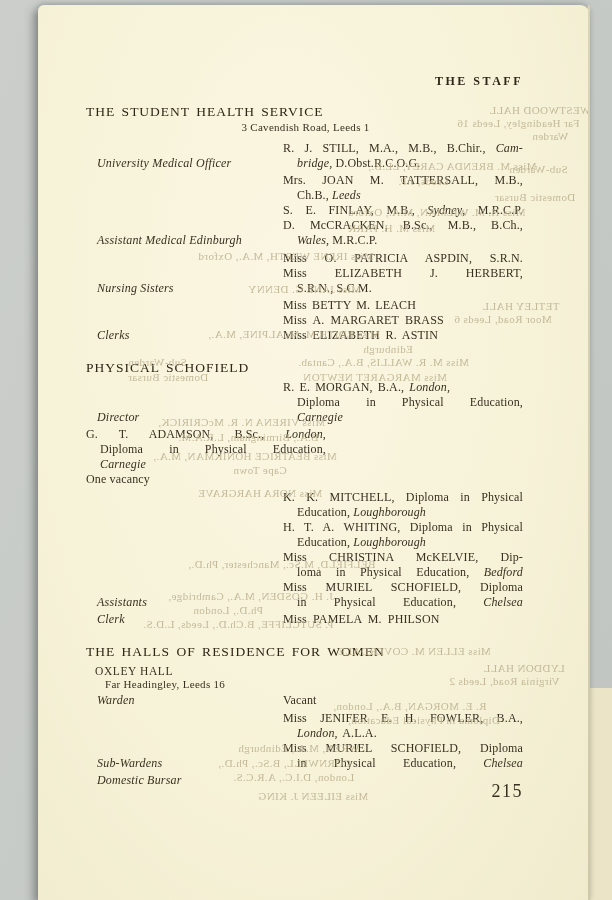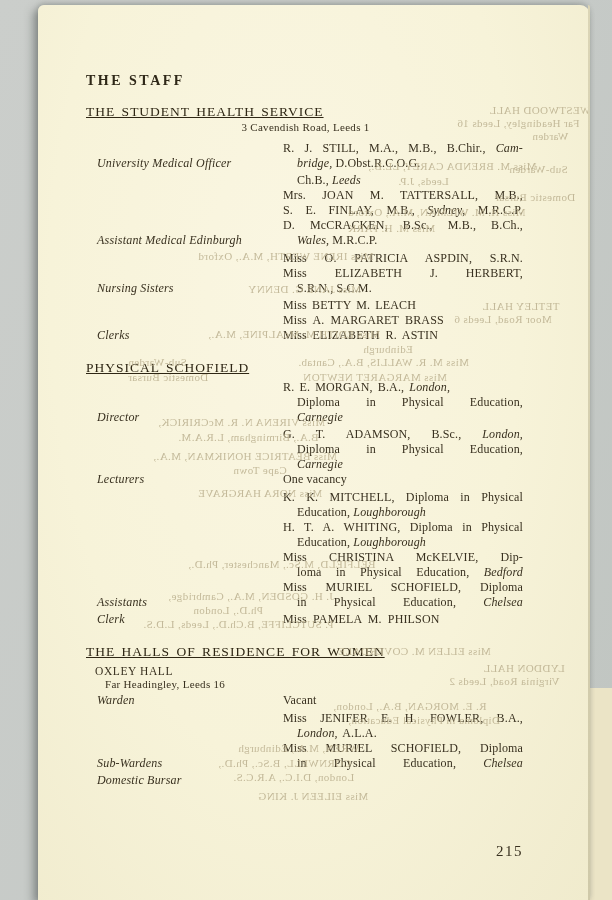--- a/index.html
+++ b/index.html
@@ -29,47 +29,47 @@
   
   .bleedlayer{position:absolute;left:-38px;top:-5px;width:612px;height:900px;pointer-events:none;}
   .bleed{
     position:absolute;transform:scaleX(-1);
     color:#bbb08f;font-size:11px;line-height:12px;white-space:nowrap;
     letter-spacing:.4px;filter:blur(.4px);opacity:.85;
   }
   
   .content{position:absolute;left:48px;top:0;width:437px;padding-top:70px;color:#38301f;}
   .runhead{
-    text-align:left;font-weight:bold;font-size:14px;line-height:12px;
+    text-align:right;font-weight:bold;font-size:12px;line-height:12px;
     letter-spacing:2.5px;color:#2f2818;
   }
   .sec-title{
     font-size:13.5px;line-height:16px;letter-spacing:1px;word-spacing:2px;
-    color:#2e2614;margin-top:16.5px;text-decoration:underline;
+    color:#2e2614;margin-top:16.5px;
   }
   .sec-subtitle{font-size:11px;line-height:13px;margin:1px 0 0 2px;letter-spacing:.3px;text-align:center;}
   .hall-name{font-size:11.5px;line-height:14px;margin:4px 0 0 9px;letter-spacing:.6px;}
   .hall-address{font-size:11px;line-height:13px;margin:0 0 0 19px;letter-spacing:.3px;}
   .sec-title + .rows{margin-top:4px;}
   .sec-subtitle + .rows{margin-top:7px;}
   .hall-address + .rows{margin-top:2.5px;}
   .row{display:flex;align-items:flex-end;margin-top:2.5px;}
   .rows > .row:first-child{margin-top:0;}
   .label{
     font-style:italic;width:186px;min-width:186px;margin-left:11px;
     font-size:12px;line-height:15px;letter-spacing:.2px;
   }
   .val{width:240px;font-size:12px;line-height:15px;letter-spacing:.15px;}
   .line{white-space:normal;}
   .line.ind{padding-left:14px;}
   .line.just{text-align:justify;text-align-last:justify;}
   .it{font-style:italic;}
   .pagenum{
-    position:absolute;top:838px;right:67px;
-    font-size:15px;letter-spacing:1.5px;color:#38301f;margin-left:16px;
+    position:absolute;top:776px;right:67px;
+    font-size:18px;letter-spacing:1.5px;color:#38301f;margin-left:16px;
   }
 </style>
 </head>
 <body>
 
 <div class="scene">
   <div class="underpage"></div>
   <div class="page">
     <div class="content">
       <div class="bleedlayer" id="bleed">
@@ -120,22 +120,22 @@
               <div class="row">
                 <div class="label">University Medical Officer</div>
                 <div class="val">
                   <div class="line just"><span>R. J. STILL, M.A., M.B., B.Chir., </span><span class="it">Cam-</span></div>
                   <div class="line ind"><span class="it">bridge,</span><span> D.Obst.R.C.O.G.</span></div>
                 </div>
               </div>
               <div class="row">
                 <div class="label">Assistant Medical Edinburgh</div>
                 <div class="val">
+                  <div class="line just"><span>Mrs. JOAN M. TATTERSALL, M.B.,</span></div>
                   <div class="line ind"><span>Ch.B., </span><span class="it">Leeds</span></div>
-                  <div class="line just"><span>Mrs. JOAN M. TATTERSALL, M.B.,</span></div>
                   <div class="line just"><span>S. E. FINLAY, M.B., </span><span class="it">Sydney</span><span>, M.R.C.P.</span></div>
                   <div class="line just"><span>D. McCRACKEN, B.Sc., M.B., B.Ch.,</span></div>
                   <div class="line ind"><span class="it">Wales,</span><span> M.R.C.P.</span></div>
                 </div>
               </div>
               <div class="row">
                 <div class="label">Nursing Sisters</div>
                 <div class="val">
                   <div class="line just"><span>Miss O. PATRICIA ASPDIN, S.R.N.</span></div>
                   <div class="line just"><span>Miss ELIZABETH J. HERBERT,</span></div>
@@ -157,21 +157,20 @@
             <div class="rows">
               <div class="row">
                 <div class="label">Director</div>
                 <div class="val">
                   <div class="line" style="word-spacing: 2px;"><span>R. E. MORGAN, B.A., </span><span class="it">London,</span></div>
                   <div class="line ind just"><span>Diploma in Physical Education,</span></div>
                   <div class="line ind"><span class="it">Carnegie</span></div>
                 </div>
               </div>
               <div class="row">
-                <div class="label">Lecturers</div>
                 <div class="val">
                   <div class="line just"><span>G. T. ADAMSON, B.Sc., </span><span class="it">London,</span></div>
                   <div class="line ind just"><span>Diploma in Physical Education,</span></div>
                   <div class="line ind"><span class="it">Carnegie</span></div>
                   <div class="line"><span>One vacancy</span></div>
                 </div>
               </div>
               <div class="row">
                 <div class="label">Assistants</div>
                 <div class="val">

